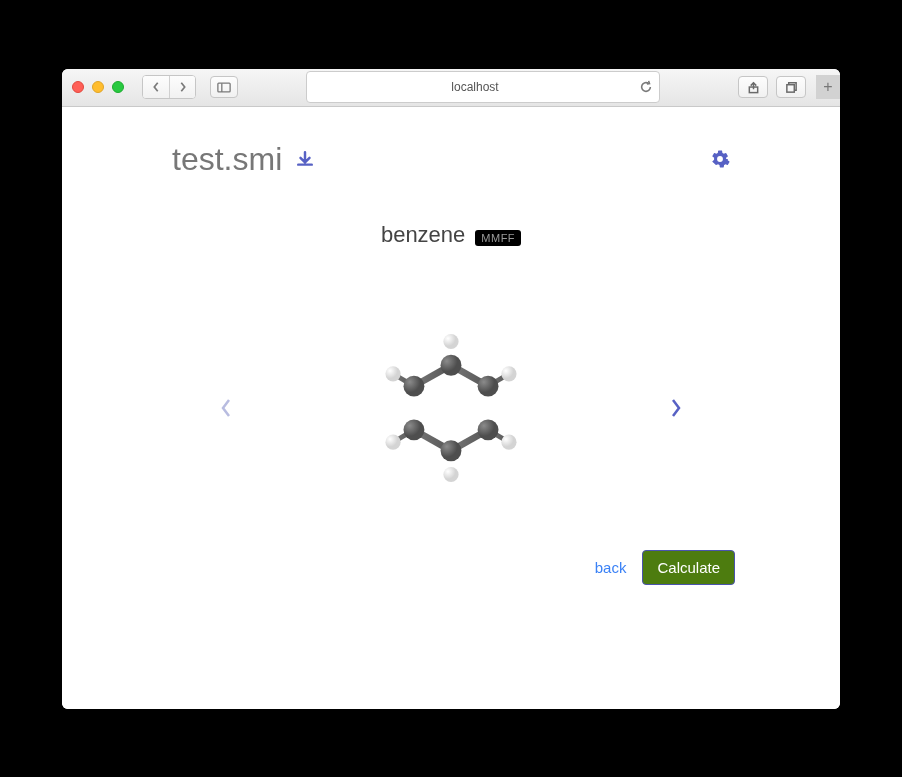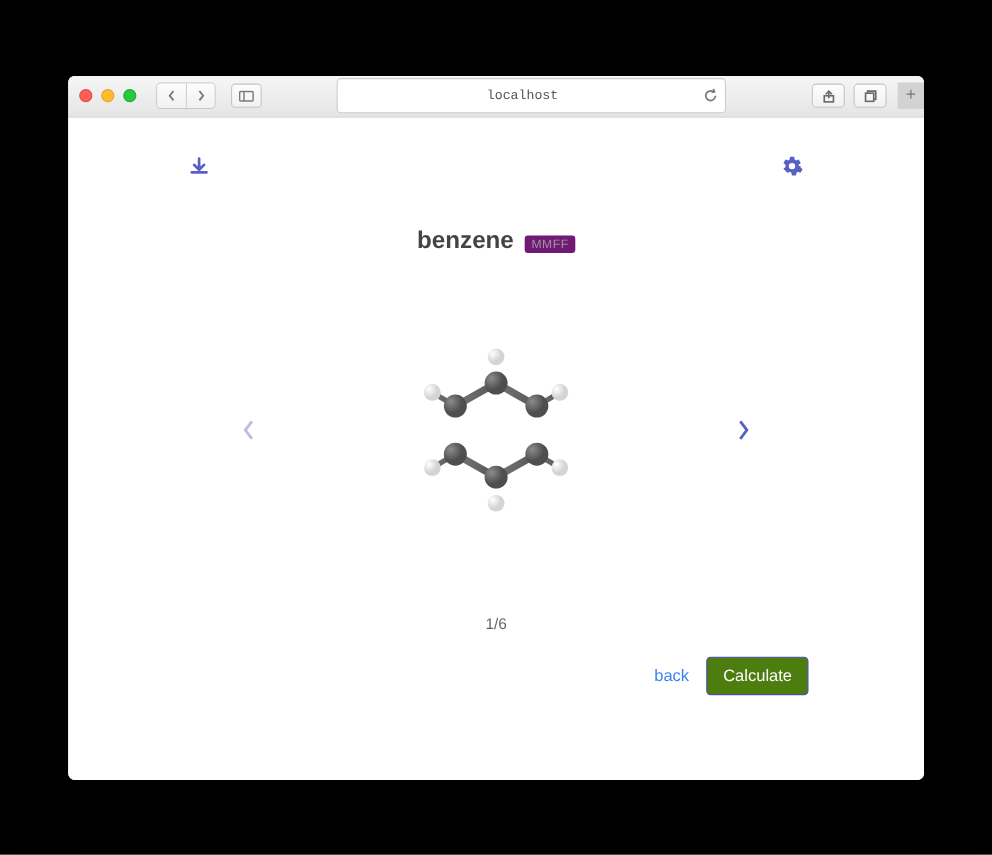--- a/index.html
+++ b/index.html
@@ -75,21 +75,20 @@
       border: 1px solid #cccccc;
       border-radius: 4px;
       background: #fff;
       display: flex;
       align-items: center;
       justify-content: center;
       padding: 0 26px 0 10px;
       position: relative;
       font-size: 12px;
       color: #555;
-      font-family: Liberation Mono, monospace;
     }
     .reload-icon {
       position: absolute;
       right: 6px;
       width: 14px; height: 14px;
       stroke: #7a7a7a; stroke-width: 1.8; fill: none;
       cursor: pointer;
     }
     .right-buttons { display: flex; gap: 8px; align-items: center; }
     .toolbar-btn {
@@ -149,27 +148,27 @@
     }
     .molecule-name-row {
       margin-top: 44px;
       display: flex;
       align-items: baseline;
       justify-content: center;
       gap: 10px;
     }
     .molecule-name {
       font-size: 22px;
-      font-weight: 700;
+      font-weight: 400;
       color: #444;
     }
     .method-badge {
       font-size: 11px;
       color: #999;
-      background: #701a75;
+      background: #000000;
       padding: 2px 6px;
       border-radius: 3px;
       letter-spacing: 0.5px;
     }
     .viewer-row {
       margin-top: 40px;
       display: flex;
       align-items: center;
       justify-content: center;
       gap: 90px;
@@ -264,20 +263,21 @@
             <polyline points="4,4 4,2 12,2 12,10 10,10"></polyline>
           </svg>
       </div>
       <div class="newtab-btn">+</div>
     </div>
   </div>
 
   <div class="content">
     <div class="header-row">
       <div class="file-title">
+        <span>test.smi</span>
         <svg class="download-icon" viewBox="0 0 16 16">
           <path d="M8 2 L8 10 M4 7 L8 11 L12 7 M2 13 L14 13" stroke="#5761c4" stroke-width="2.2" fill="none" stroke-linecap="round" stroke-linejoin="round"></path>
         </svg>
       </div>
       <svg class="settings-icon" viewBox="0 0 24 24">
         <path d="M12 8.5a3.5 3.5 0 1 0 0 7 3.5 3.5 0 0 0 0-7zm9.4 3.5c0 .5-.04 1-.12 1.47l2.02 1.58c.18.14.23.4.11.61l-1.92 3.32a.48.48 0 0 1-.59.21l-2.39-.96c-.5.38-1.03.7-1.62.94l-.36 2.54a.48.48 0 0 1-.48.41h-3.84a.48.48 0 0 1-.48-.41l-.36-2.54a7.22 7.22 0 0 1-1.62-.94l-2.39.96a.48.48 0 0 1-.59-.21L2.85 15.16a.48.48 0 0 1 .11-.61l2.02-1.58A7.94 7.94 0 0 1 4.86 12c0-.5.04-1 .12-1.47L2.96 8.95a.48.48 0 0 1-.11-.61l1.92-3.32c.12-.21.38-.3.59-.21l2.39.96c.5-.38 1.03-.7 1.62-.94l.36-2.54A.48.48 0 0 1 10.21 1.88h3.84c.24 0 .44.17.48.41l.36 2.54c.59.24 1.12.56 1.62.94l2.39-.96c.21-.09.47 0 .59.21l1.92 3.32c.12.21.07.47-.11.61l-2.02 1.58c.08.47.12.97.12 1.47z"></path>
       </svg>
     </div>
 
     <div class="molecule-name-row">
@@ -337,20 +337,19 @@
           <circle cx="39" cy="64" r="8" fill="url(#gh)"></circle>
         </svg>
       </div>
       <div class="arrow-btn arrow-next">
         <svg viewBox="0 0 14 22">
             <polyline points="4,3 10,11 4,19"></polyline>
           </svg>
       </div>
     </div>
 
-    <div class="pager">1/6</div>
 
     <div class="footer-row">
       <span class="back-link">back</span>
       <button class="calc-button">Calculate</button>
     </div>
   </div>
 </div>
 
 </body></html>

